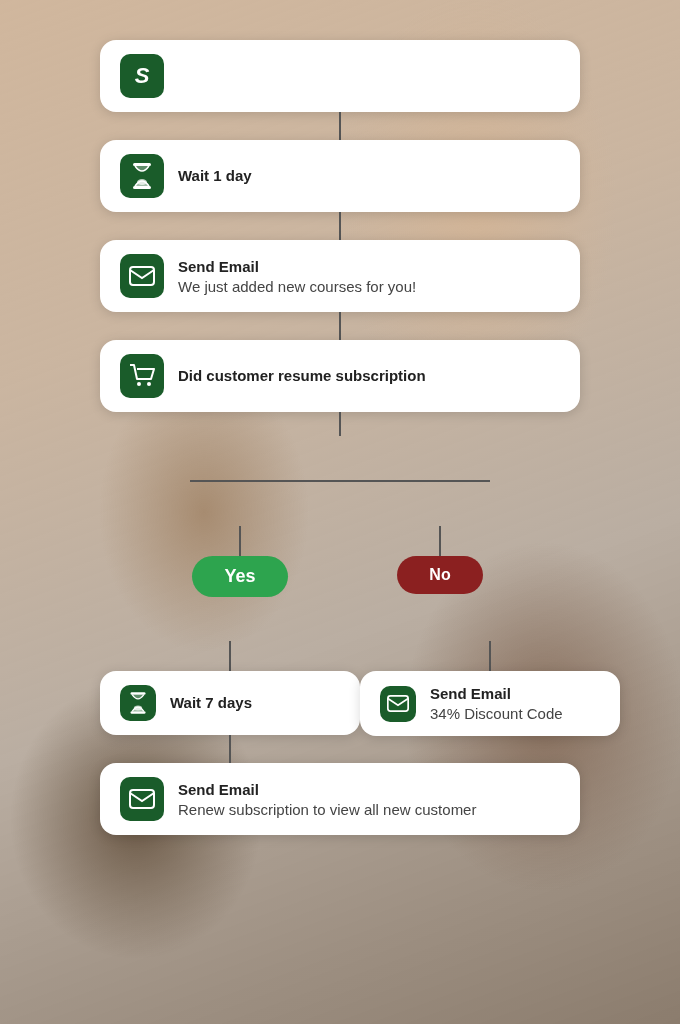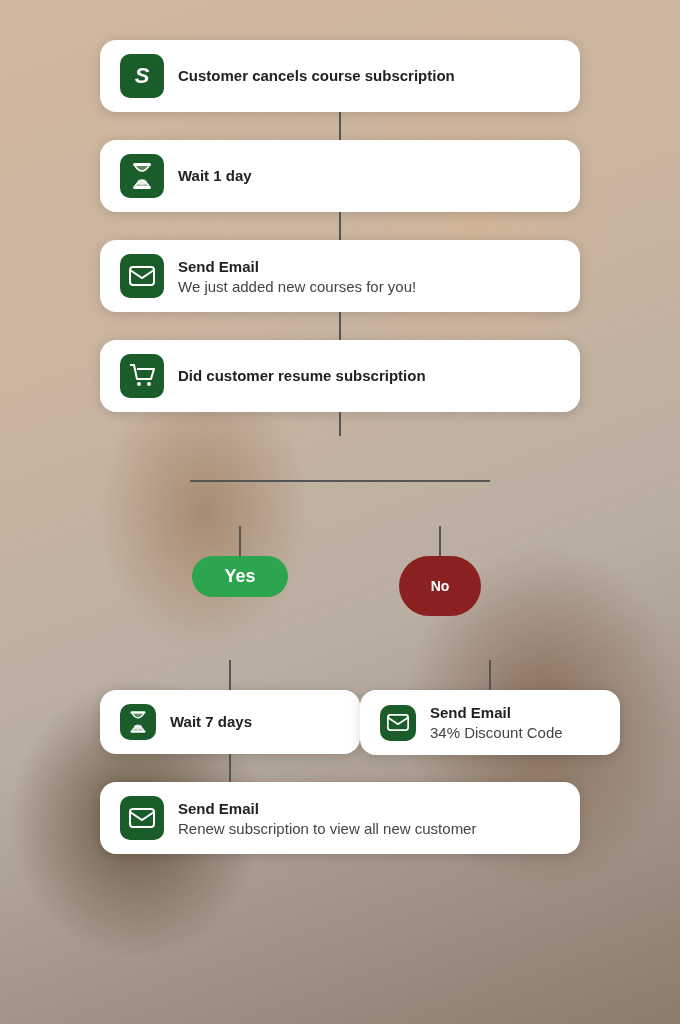--- a/index.html
+++ b/index.html
@@ -110,22 +110,22 @@
       font-size: 18px;
       font-weight: 700;
       border: none;
       cursor: pointer;
     }
 
     .no-btn {
       background: #8b2020;
       color: white;
       border-radius: 50px;
-      padding: 22px 32px;
-      font-size: 14px;
+      padding: 10px 32px;
+      font-size: 16px;
       font-weight: 700;
       border: none;
       cursor: pointer;
     }
 
     .branch-area {
       display: flex;
       flex-direction: column;
       align-items: center;
       width: 480px;
@@ -181,23 +181,20 @@
 </head>
 <body>
 
 <div class="bg"></div>
 
 <div class="content">
 
   <div class="card card-wide">
     <div class="icon-box">
       <span class="start-icon">S</span>
-    </div>
-    <div>
-      <div class="card-text-title">Customer cancels course subscription</div>
     </div>
   </div>
 
   <div class="connector"></div>
 
   <div class="card card-wide">
     <div class="icon-box">
       <svg width="24" height="28" viewBox="0 0 24 28" fill="none" xmlns="http://www.w3.org/2000/svg">
         <rect x="3" y="1" width="18" height="3" rx="1.5" fill="white"></rect>
         <rect x="3" y="24" width="18" height="3" rx="1.5" fill="white"></rect>

